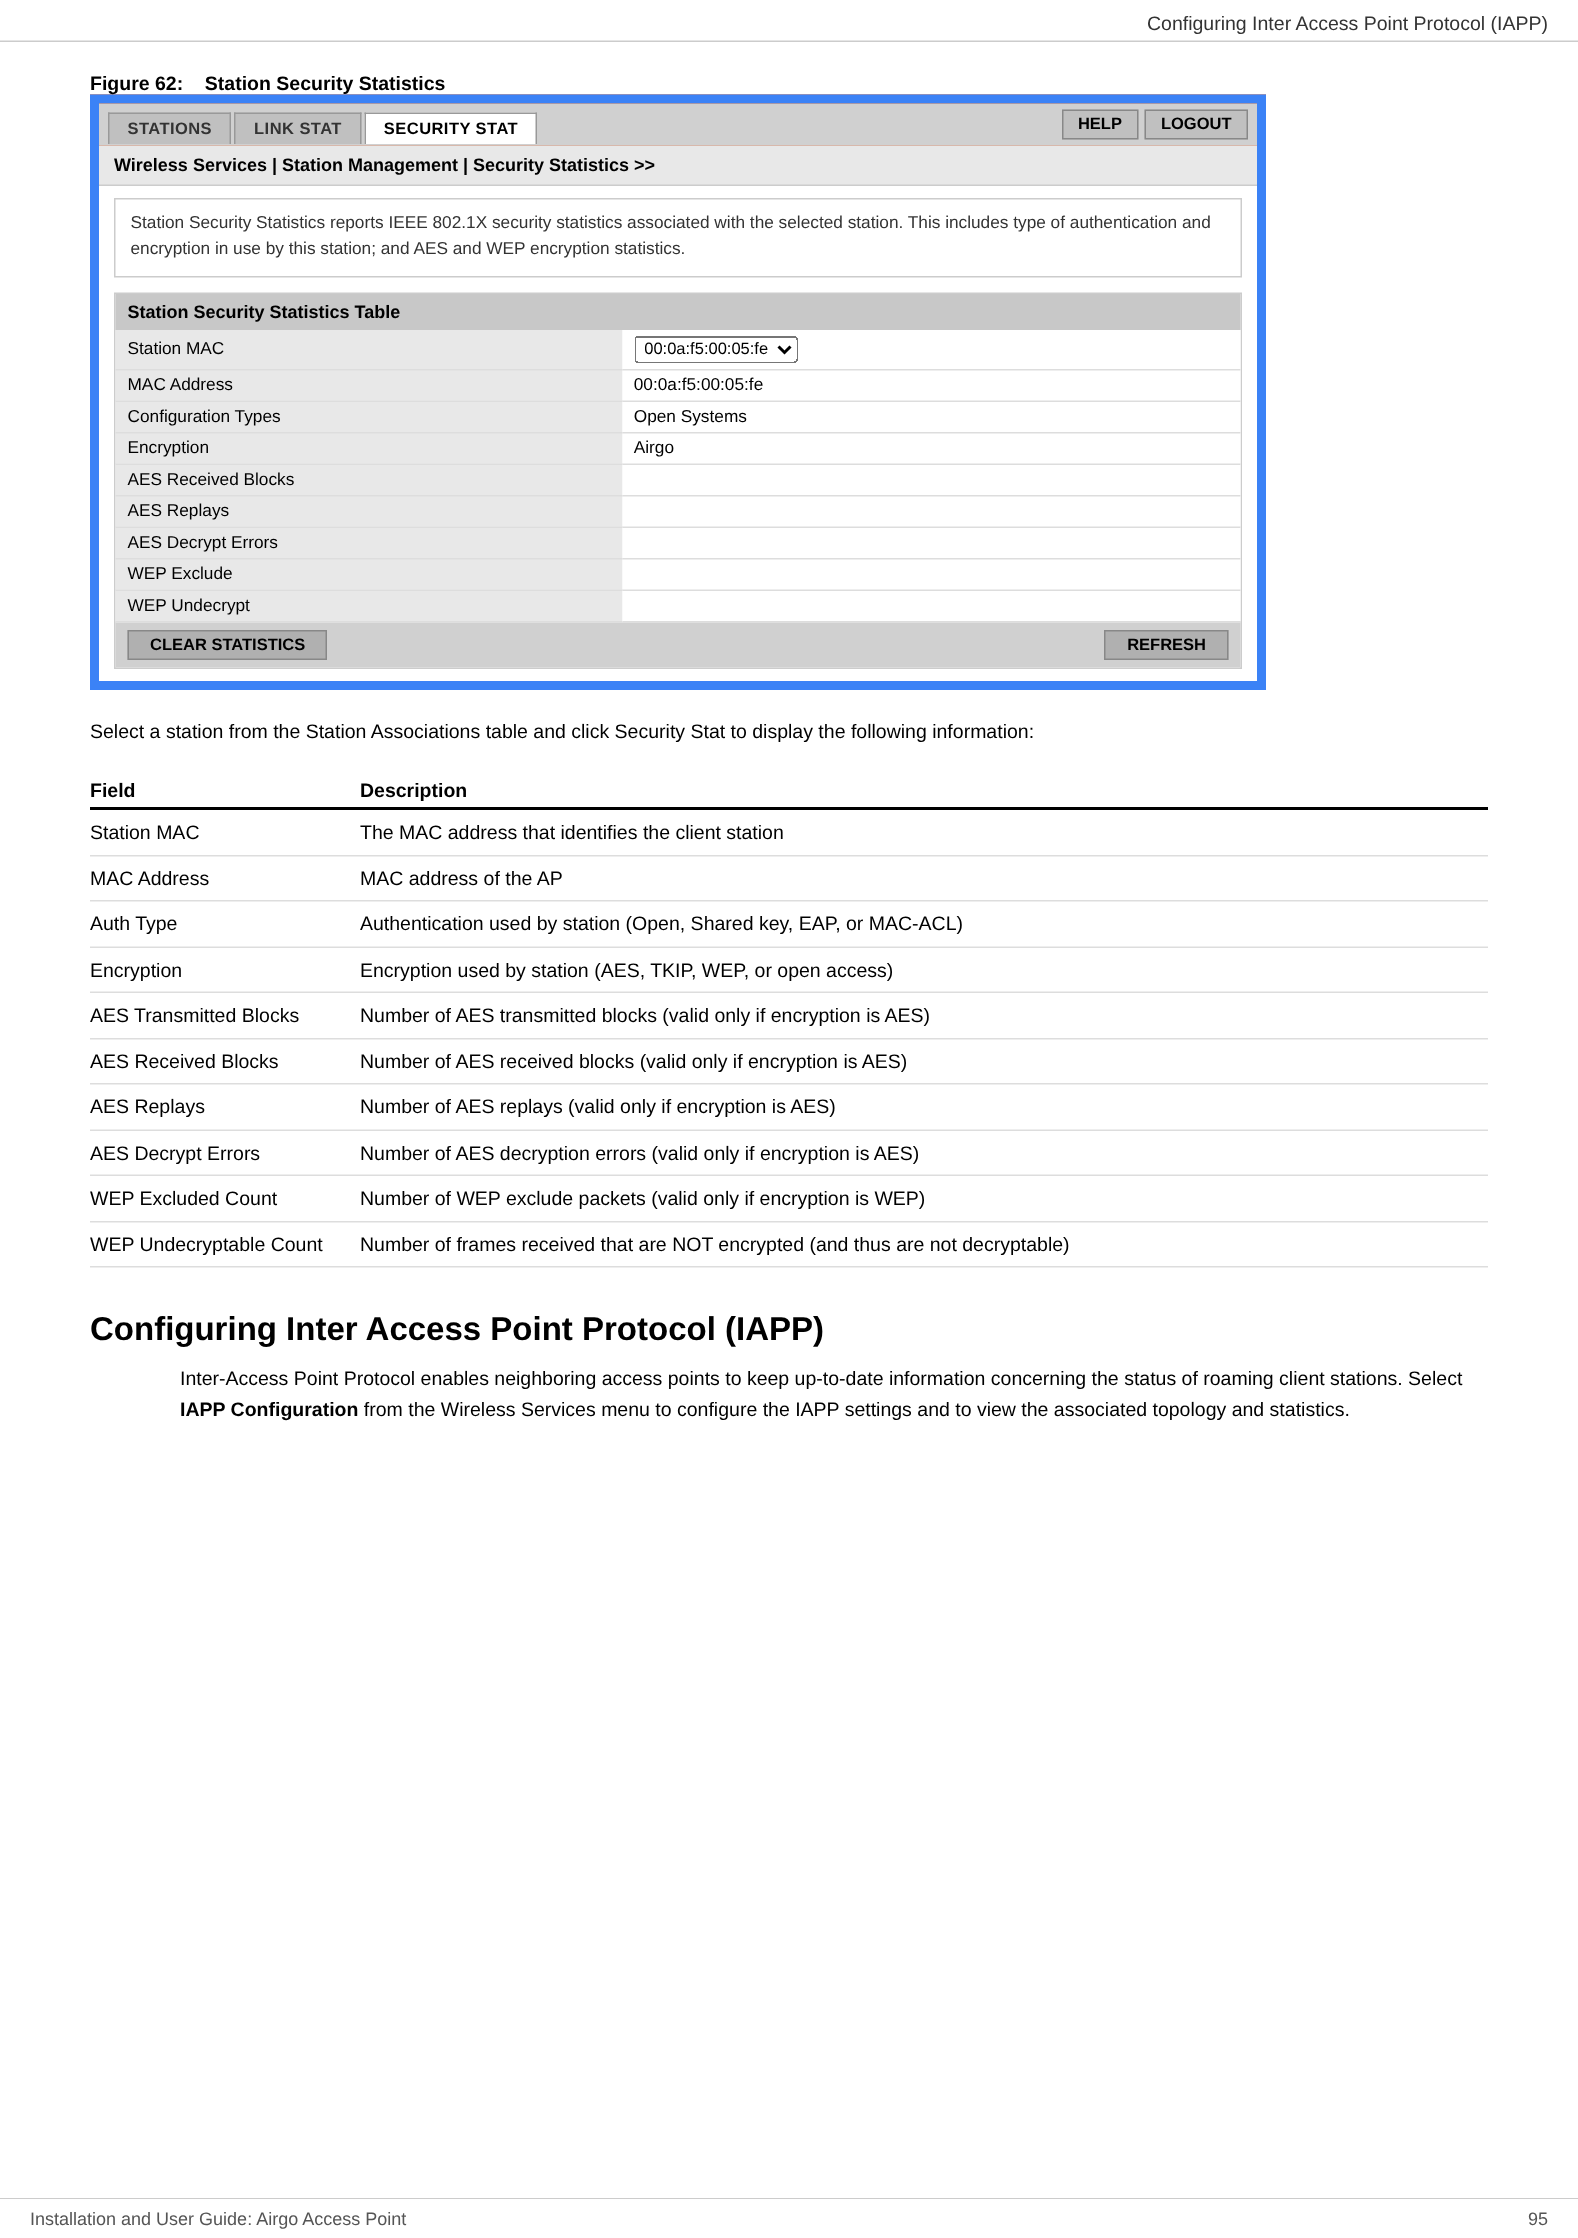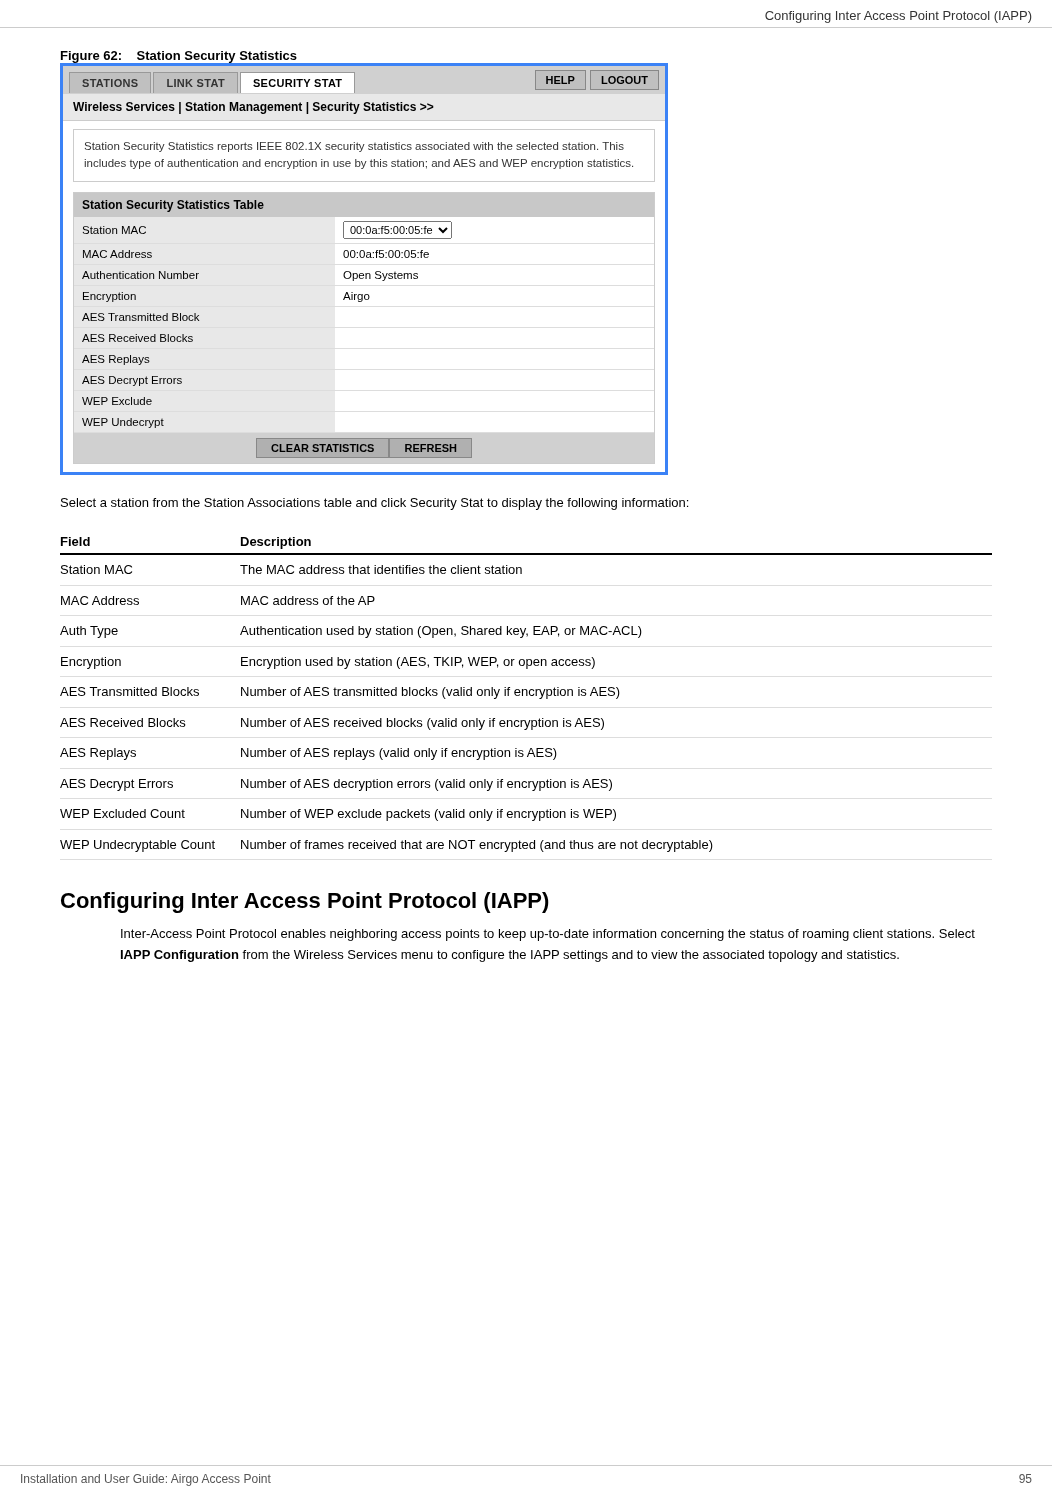--- a/index.html
+++ b/index.html
@@ -21,23 +21,23 @@
     .page-content {
       padding: 20px 60px 20px 60px;
     }
     .figure-label {
       font-weight: bold;
       font-size: 13px;
       margin-bottom: 0;
     }
     
     .ui-screenshot {
-      border: 3px solid #3b82f6;
+      border: 6px solid #3b82f6;
       background: #c2410c;
-      width: 608px;
+      width: 784px;
       margin-bottom: 18px;
     }
     .ui-tabs {
       display: flex;
       align-items: center;
       background: #d0d0d0;
       padding: 4px 6px 0 6px;
       justify-content: space-between;
     }
     .ui-tabs-left {
@@ -134,21 +134,21 @@
       font-size: 11.5px;
     }
     .ui-mac-select select {
       font-size: 11px;
       padding: 1px 2px;
     }
     .ui-table-footer {
       background: #d0d0d0;
       padding: 5px 8px;
       display: flex;
-      justify-content: center;
+      justify-content: space-between;
     }
     .ui-action-btn {
       padding: 3px 14px;
       font-size: 11px;
       font-weight: bold;
       background: #b0b0b0;
       border: 1px solid #888;
       color: #000;
       cursor: pointer;
       text-transform: uppercase;
@@ -263,30 +263,26 @@
                 <td>Station MAC</td>
                 <td><div class="ui-mac-select">
                     <select style="font-size: 11px;"><option>00:0a:f5:00:05:fe</option></select>
                   </div></td>
               </tr>
               <tr>
                 <td>MAC Address</td>
                 <td>00:0a:f5:00:05:fe</td>
               </tr>
               <tr>
-                <td>Authentication Number</td>
+                <td>Configuration Types</td>
                 <td>Open Systems</td>
               </tr>
               <tr>
                 <td>Encryption</td>
                 <td>Airgo</td>
-              </tr>
-              <tr>
-                <td>AES Transmitted Block</td>
-                <td></td>
               </tr>
               <tr>
                 <td>AES Received Blocks</td>
                 <td></td>
               </tr>
               <tr>
                 <td>AES Replays</td>
                 <td></td>
               </tr>
               <tr>

